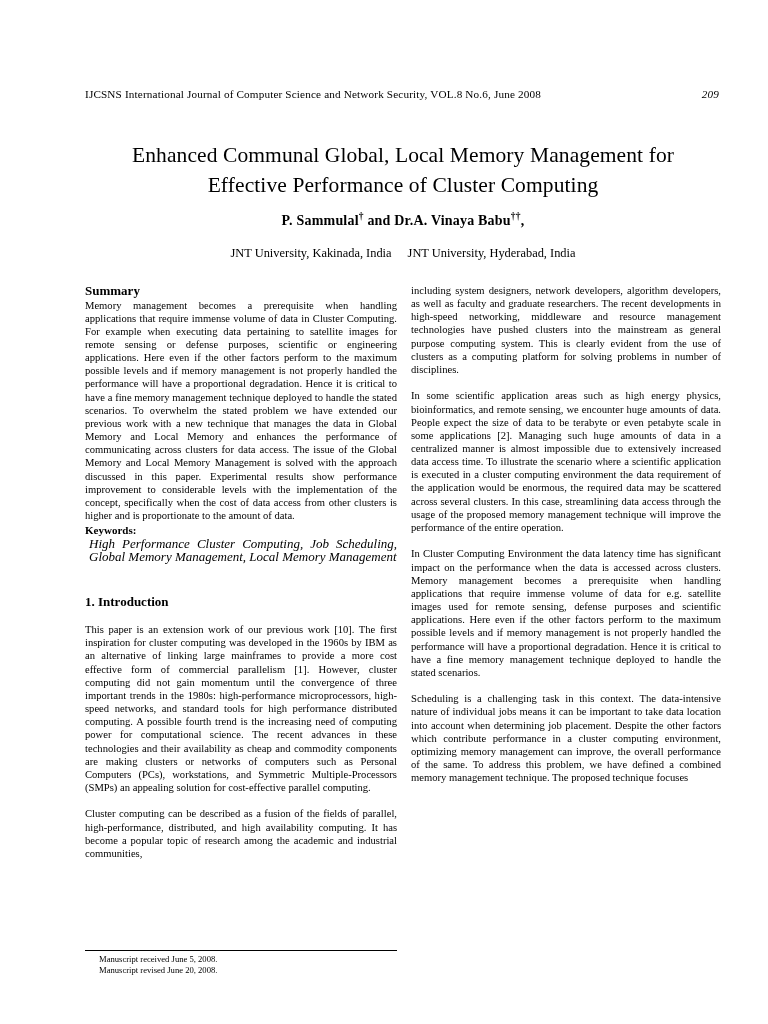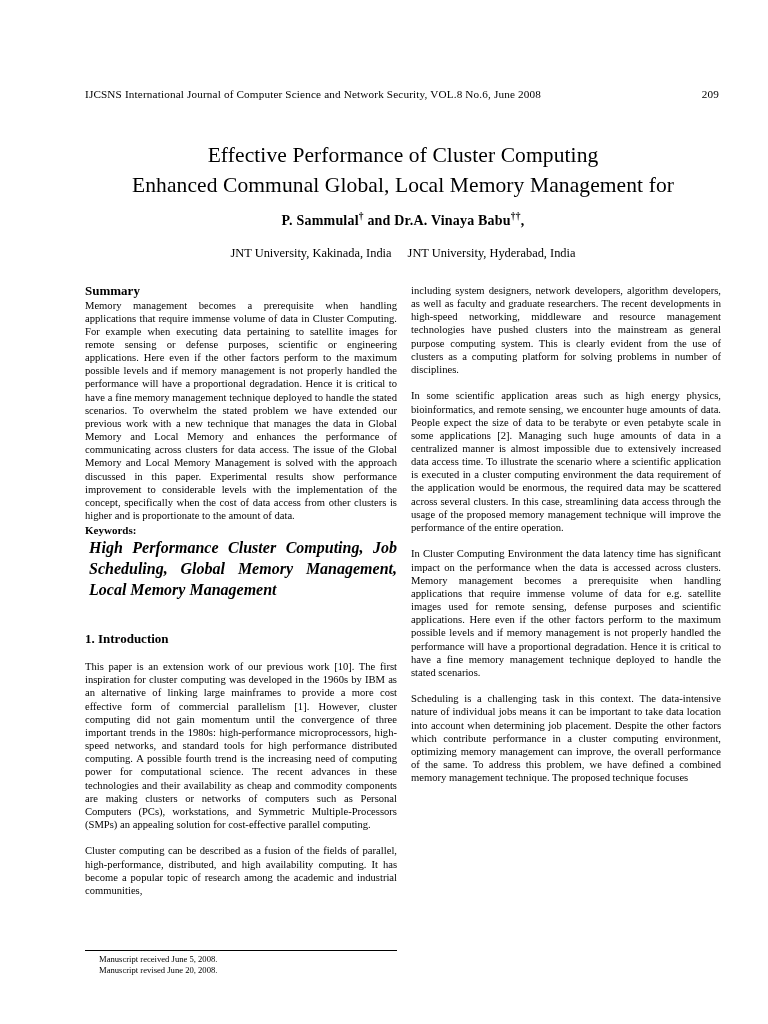--- a/index.html
+++ b/index.html
@@ -29,21 +29,21 @@
     left: 66px;
     top: 88px;
     width: 636px;
     display: flex;
     justify-content: space-between;
     align-items: baseline;
     font-size: 11.2px;
     letter-spacing: 0.15px;
   }
   .running-head .journal { white-space: nowrap; }
-  .running-head .folio { padding-right: 2px; }
+  .running-head .folio { padding-right: 2px; font-style: italic; }
 
   
   .title {
     position: absolute;
     left: 66px;
     top: 140px;
     width: 636px;
     text-align: center;
     font-size: 21.5px;
     line-height: 30px;
@@ -95,25 +95,24 @@
     margin: 0 0 0.5px 0;
   }
   .kw-label {
     font-weight: bold;
     font-size: 11px;
     line-height: 14px;
     margin: 1px 0 0 0;
   }
   .kw-text {
     font-style: italic;
-    font-size: 16px;
-    line-height: 21px;
+    font-size: 13px;
+    line-height: 13px;
     margin: 0 0 0 4px;
     text-align: justify;
-    font-weight: bold;
   }
   .sec-head {
     font-weight: bold;
     font-size: 13px;
     line-height: 16px;
     margin: 31px 0 13px 0;
     text-align: left;
   }
   p.body {
     margin: 0 0 13.3px 0;
@@ -141,22 +140,22 @@
 <body>
 
 <div class="page">
 
   <div class="running-head">
     <span class="journal">IJCSNS International Journal of Computer Science and Network Security, VOL.8 No.6, June 2008</span>
     <span class="folio">209</span>
   </div>
 
   <div class="title">
+    <div>Enhanced Communal Global, Local Memory Management for</div>
     <div>Effective Performance of Cluster Computing</div>
-    <div>Enhanced Communal Global, Local Memory Management for</div>
   </div>
 
   <div class="authors">
     <span>P. Sammulal</span><sup>†</sup><span> and  </span><span>Dr.A. Vinaya Babu</span><sup>††</sup><span>,</span>
   </div>
 
   <div class="affiliations">
     <span>JNT University, Kakinada, India</span>
     <span>JNT University, Hyderabad, India</span>
   </div>

